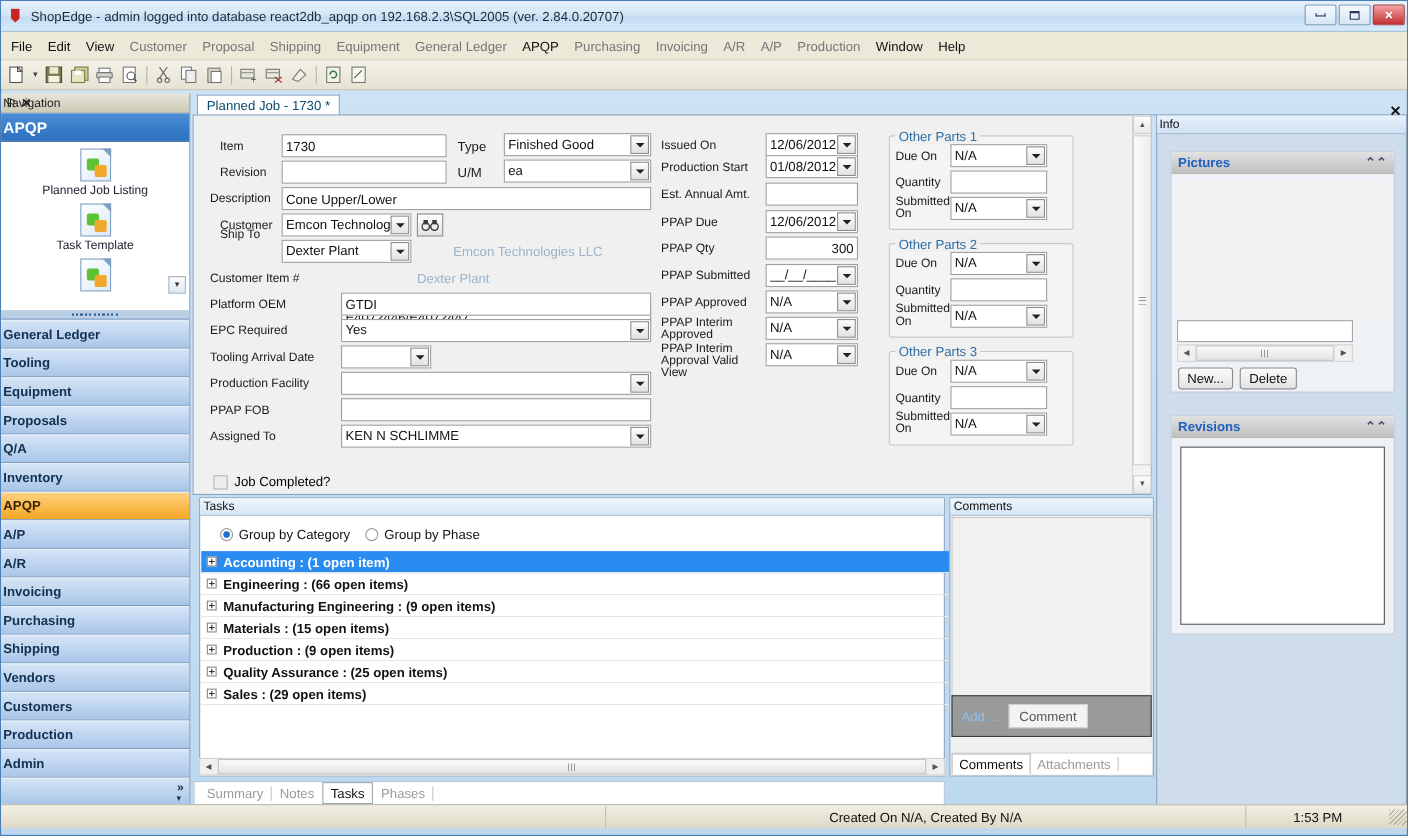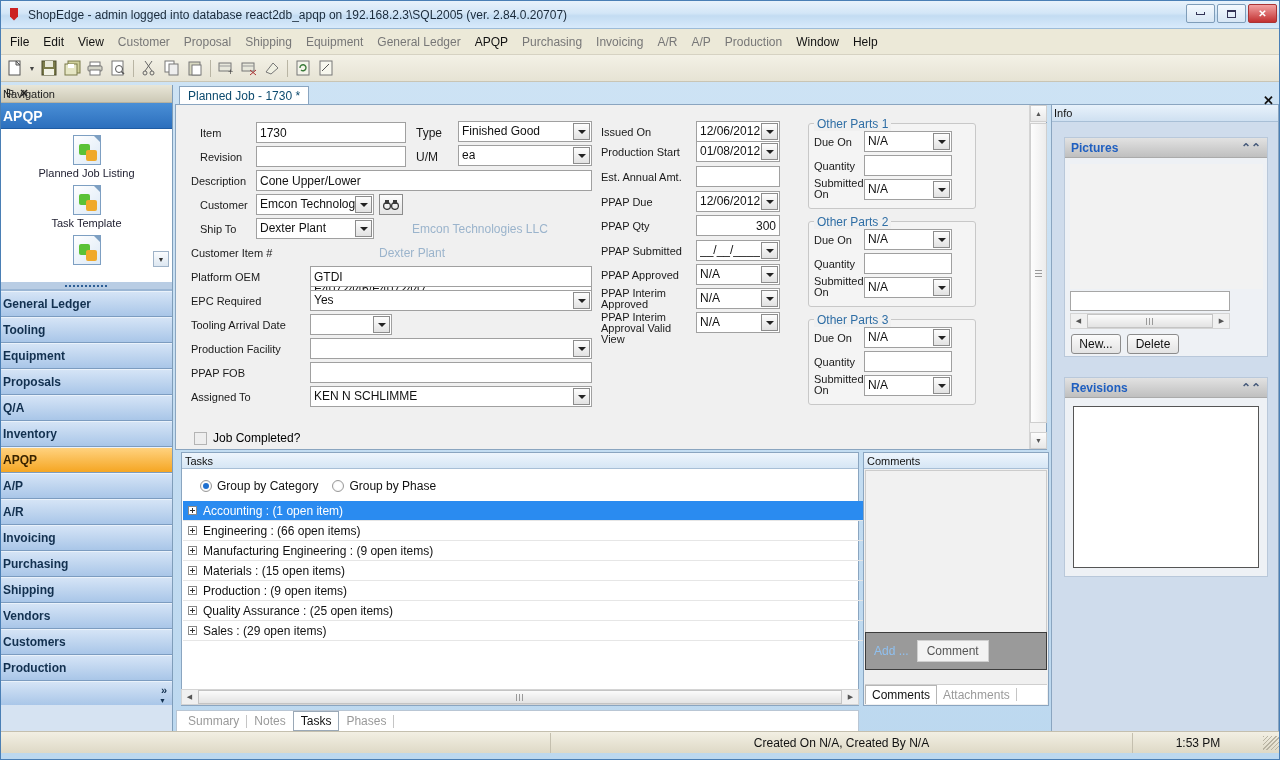--- a/index.html
+++ b/index.html
@@ -237,21 +237,21 @@
   }
   .panel-head .t { font-size: 11px; color: #111; }
   .radio-row { position: absolute; left: 18px; top: 26px; display: flex; align-items: center; gap: 14px; }
   .radio-opt { display: flex; align-items: center; gap: 5px; font-size: 12px; color: #111; }
   .radio {
     width: 12px; height: 12px; border-radius: 50%;
     border: 1px solid #999; background: radial-gradient(circle,#fff 45%,#e8e8e8 100%);
     display: flex; align-items: center; justify-content: center;
   }
   .radio.on::after { content: ""; width: 6px; height: 6px; border-radius: 50%; background: #1d6fd0; }
-  .task-list { position: absolute; left: 1px; top: 48px; width: 760px; height: 186px; }
+  .task-list { position: absolute; left: 1px; top: 48px; width: 760px; height: 186px; font-weight: bold; }
   .task-row {
     height: 20px; display: flex; align-items: center; padding-left: 5px;
     font-size: 12px; color: #111; border-bottom: 1px solid #e6e6e6;
   }
   .task-row.sel { background: #2a8bf0; color: #fff; }
   .expander {
     width: 9px; height: 9px; border: 1px solid #8a8a8a; background: #fff;
     margin-right: 6px; position: relative; flex: none;
   }
   .expander::before { content: ""; position: absolute; left: 1px; top: 3px; width: 5px; height: 1px; background: #333; }
@@ -473,20 +473,21 @@
     <div class="nav-item">Inventory</div>
     <div class="nav-item active">APQP</div>
     <div class="nav-item">A/P</div>
     <div class="nav-item">A/R</div>
     <div class="nav-item">Invoicing</div>
     <div class="nav-item">Purchasing</div>
     <div class="nav-item">Shipping</div>
     <div class="nav-item">Vendors</div>
     <div class="nav-item">Customers</div>
     <div class="nav-item">Production</div>
+    <div class="nav-item">Admin</div>
     <div class="nav-more">
       <span class="chev">»</span>
       <span class="dn">▼</span>
     </div>
   </div>
 
   <div class="doc-area">
     <div class="doctabs">
       <div class="doctab">Planned Job - 1730 *</div>
       <div class="doctab-spacer"></div>
@@ -514,21 +515,21 @@
     <div class="binoc" style="left:203px; top:89px;">
       <svg width="16" height="11">
           <circle cx="4" cy="7" r="3.4" fill="none" stroke="#3a3a3a" stroke-width="1.3"></circle>
           <circle cx="12" cy="7" r="3.4" fill="none" stroke="#3a3a3a" stroke-width="1.3"></circle>
           <rect x="2" y="1" width="4" height="4" fill="#3a3a3a"></rect>
           <rect x="10" y="1" width="4" height="4" fill="#3a3a3a"></rect>
         </svg>
     </div>
     <div class="ghost" style="left:236px; top:93px;">Emcon Technologies LLC</div>
 
-    <div class="lbl" style="left:24px; top:118px;">Ship To</div>
+    <div class="lbl" style="left:24px; top:102px;">Ship To</div>
     <div class="combo" style="left:80px; top:113px; width:118px;">
       <span class="val">Dexter Plant</span>
       <span class="arrow">
           <i></i>
         </span>
     </div>
     <div class="ghost" style="left:203px; top:117px;">Dexter Plant</div>
 
     <div class="lbl" style="left:15px; top:142px;">Customer Item #</div>
     <div class="fld" style="left:134px; top:137px; width:282px;margin-top:36px;">E4072446/E4072447</div>

